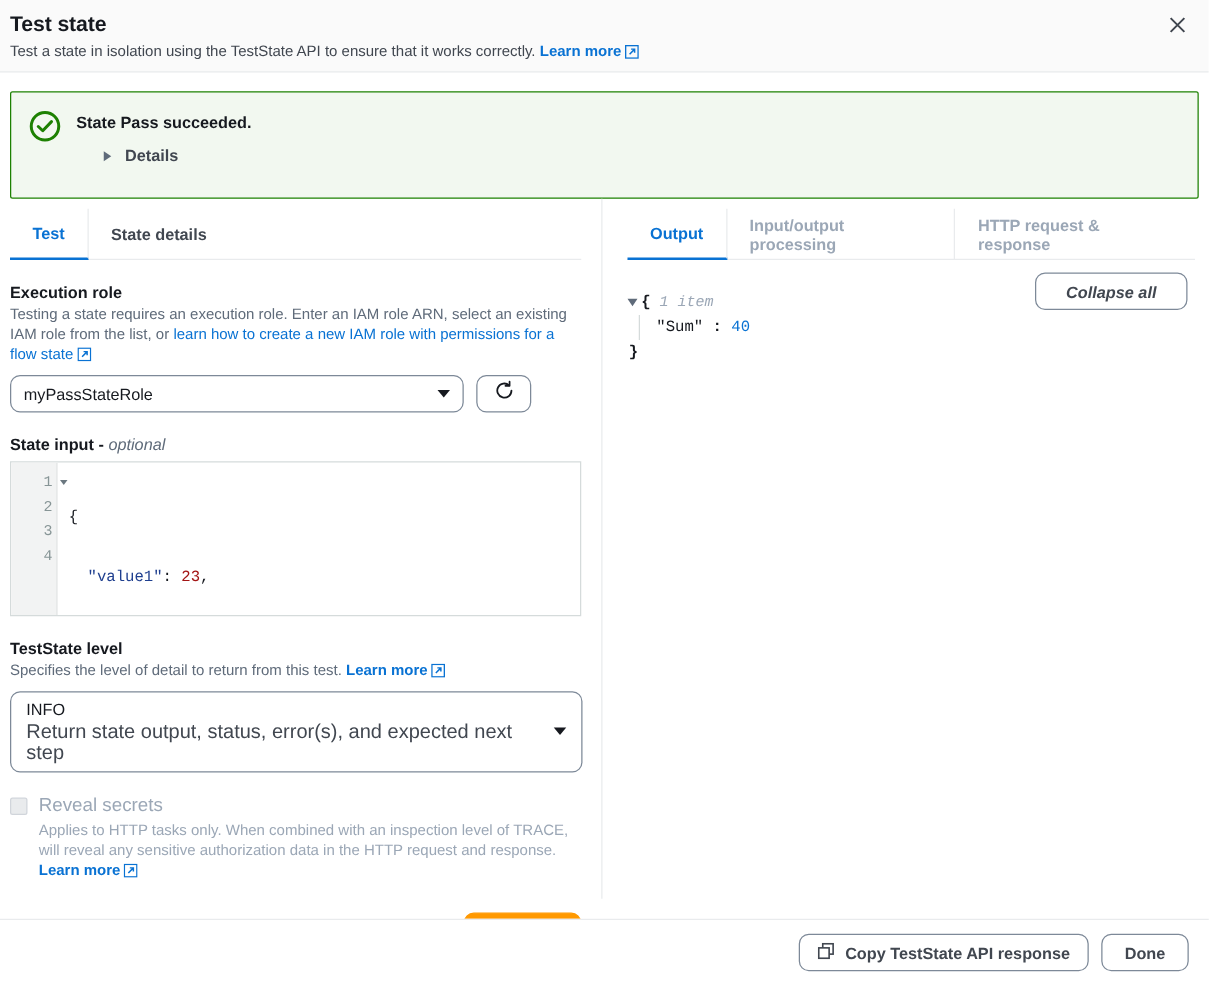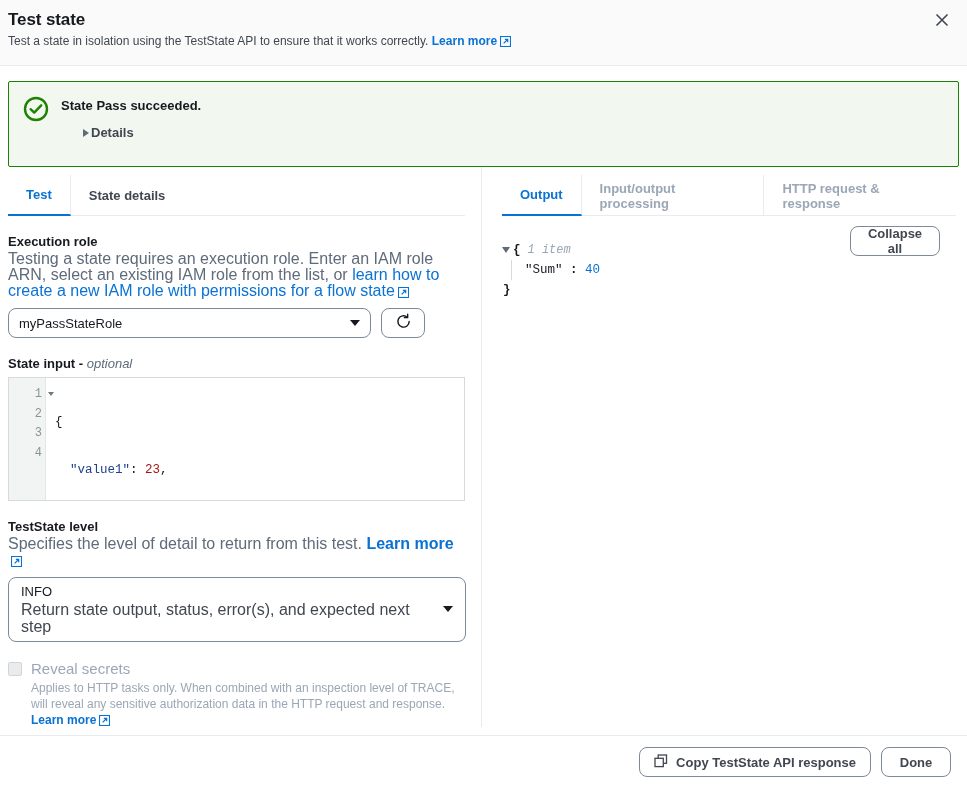--- a/index.html
+++ b/index.html
@@ -11,21 +11,21 @@
     color: #16191f;
     overflow: hidden;
   }
 
   
   .modal-header {
     position: relative;
     background: #fafafa;
     border-bottom: 1px solid #e9ebed;
     padding: 8px 18px 10px 8px;
-    height: 66px;
+    height: 58px;
   }
   .modal-title {
     font-size: 17px;
     font-weight: bold;
     color: #16191f;
     margin: 2px 0 3px 0;
     letter-spacing: -0.1px;
   }
   .modal-subtitle {
     font-size: 12px;
@@ -75,21 +75,21 @@
     color: #16191f;
     font-weight: bold;
     line-height: 18px;
   }
   .alert-title .reg { font-weight: bold; }
   .details-row {
     margin-top: 10px;
     margin-left: 22px;
     display: flex;
     align-items: center;
-    gap: 2px;
+    gap: 11px;
     cursor: pointer;
     font-size: 13px;
     font-weight: bold;
     color: #414750;
   }
   .caret-right {
     width: 0; height: 0;
     border-left: 6px solid #5f6b7a;
     border-top: 4.5px solid transparent;
     border-bottom: 4.5px solid transparent;
@@ -146,21 +146,21 @@
   
   .form { padding-top: 18px; }
   .field-label {
     font-size: 13px;
     font-weight: bold;
     color: #16191f;
     margin-bottom: 2px;
   }
   .field-label .optional { font-weight: normal; font-style: italic; color: #5f6b7a;}
   .field-desc {
-    font-size: 16px;
+    font-size: 12px;
     color: #5f6b7a;
     line-height: 16px;
     margin-bottom: 7px;
     max-width: 452px;
   }
   .select-row { display: flex; align-items: stretch; gap: 10px; }
   .select {
     width: 363px;
     height: 30px;
     border: 1px solid #7d8998;
@@ -317,24 +317,25 @@
     height: 30px;
     padding: 0 14px;
     cursor: pointer;
     display: inline-flex;
     align-items: center;
     gap: 8px;
     font-family: "Liberation Sans", sans-serif;
   }
   .collapse-btn {
     position: absolute;
-    right: 16px;
+    right: 6px;
     top: 10px;
-    width: 90px;
+    width: 122px;
     justify-content: center;
+    font-style: italic;
   }
   .json-view {
     font-family: "Liberation Mono", monospace;
     font-size: 12.5px;
     color: #16191f;
     padding-top: 12px;
     line-height: 20px;
   }
   .json-row { display: flex; align-items: flex-start; }
   .caret-down-sm {

